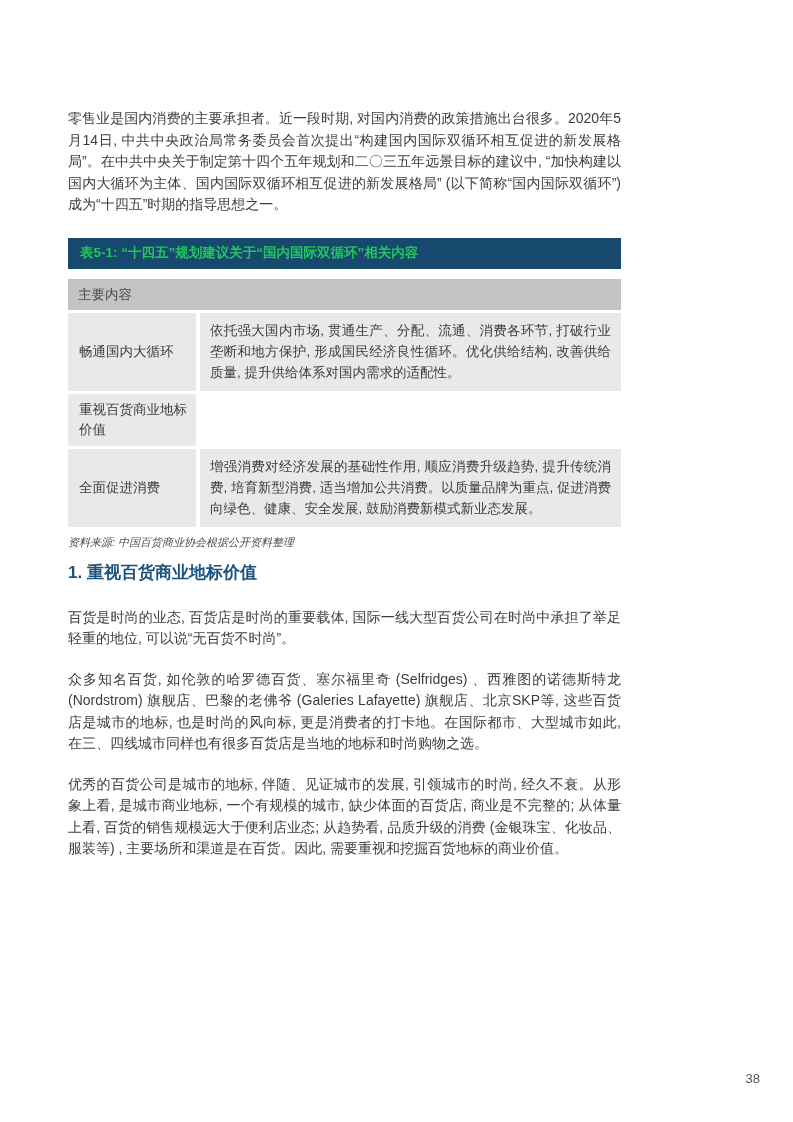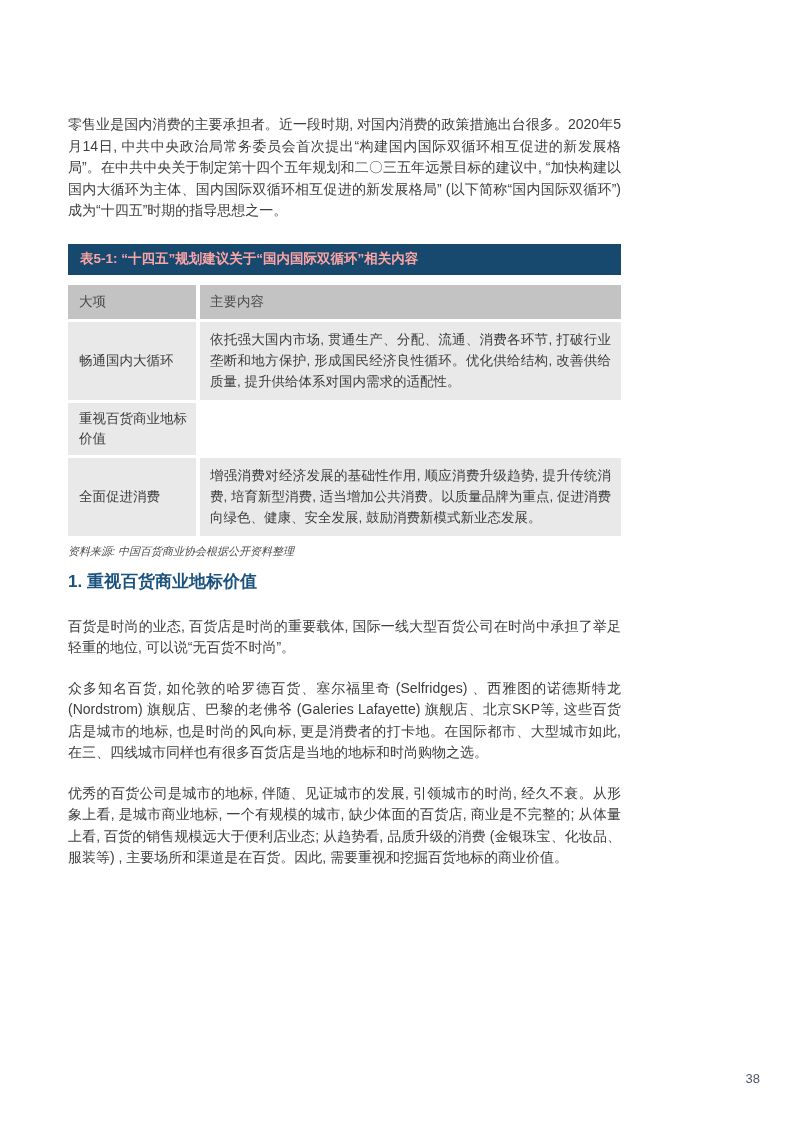--- a/index.html
+++ b/index.html
@@ -10,39 +10,39 @@
   .page {
     position: relative;
     width: 793px;
     height: 1122px;
     background: #ffffff;
     overflow: hidden;
   }
   .content {
     position: absolute;
     left: 68px;
-    top: 8px;
+    top: 2px;
     width: 553px;
     padding-top: 106px;
     color: #3d3d3d;
   }
   .body-text {
     margin: 0;
     font-size: 14px;
     line-height: 21.5px;
     text-align: justify;
     color: #3d3d3d;
   }
   .body-text + .body-text { margin-top: 19px; }
 
   
   .table-block { margin-top: 22px; }
   .table-title {
     background: #17486e;
-    color: #fca5a5;
+    color: #22c55e;
     font-size: 13.5px;
     font-weight: bold;
     padding: 6px 12px 7px 12px;
   }
   .tbl { margin-top: 10px; }
   .tr { display: flex; gap: 4px; margin-top: 3px; }
   .tr:first-child { margin-top: 0; }
   .td { background: #e9e9e9; }
   .c1 {
     width: 111px;
@@ -97,21 +97,20 @@
 
 <div class="page">
   <div class="content">
 
     <p class="body-text">零售业是国内消费的主要承担者。近一段时期, 对国内消费的政策措施出台很多。2020年5月14日, 中共中央政治局常务委员会首次提出“构建国内国际双循环相互促进的新发展格局”。在中共中央关于制定第十四个五年规划和二〇三五年远景目标的建议中, “加快构建以国内大循环为主体、国内国际双循环相互促进的新发展格局” (以下简称“国内国际双循环”) 成为“十四五”时期的指导思想之一。</p>
 
     <div class="table-block">
       <div class="table-title">表5-1: “十四五”规划建议关于“国内国际双循环”相关内容</div>
       <div class="tbl">
         <div class="tr head">
-          <div class="td c1">大项</div>
           <div class="td c2">主要内容</div>
         </div>
         <div class="tr">
           <div class="td c1">畅通国内大循环</div>
           <div class="td c2">依托强大国内市场, 贯通生产、分配、流通、消费各环节, 打破行业垄断和地方保护, 形成国民经济良性循环。优化供给结构, 改善供给质量, 提升供给体系对国内需求的适配性。</div>
         </div>
         <div class="tr">
           <div class="td c1">重视百货商业地标价值</div>
         </div>
         <div class="tr">

